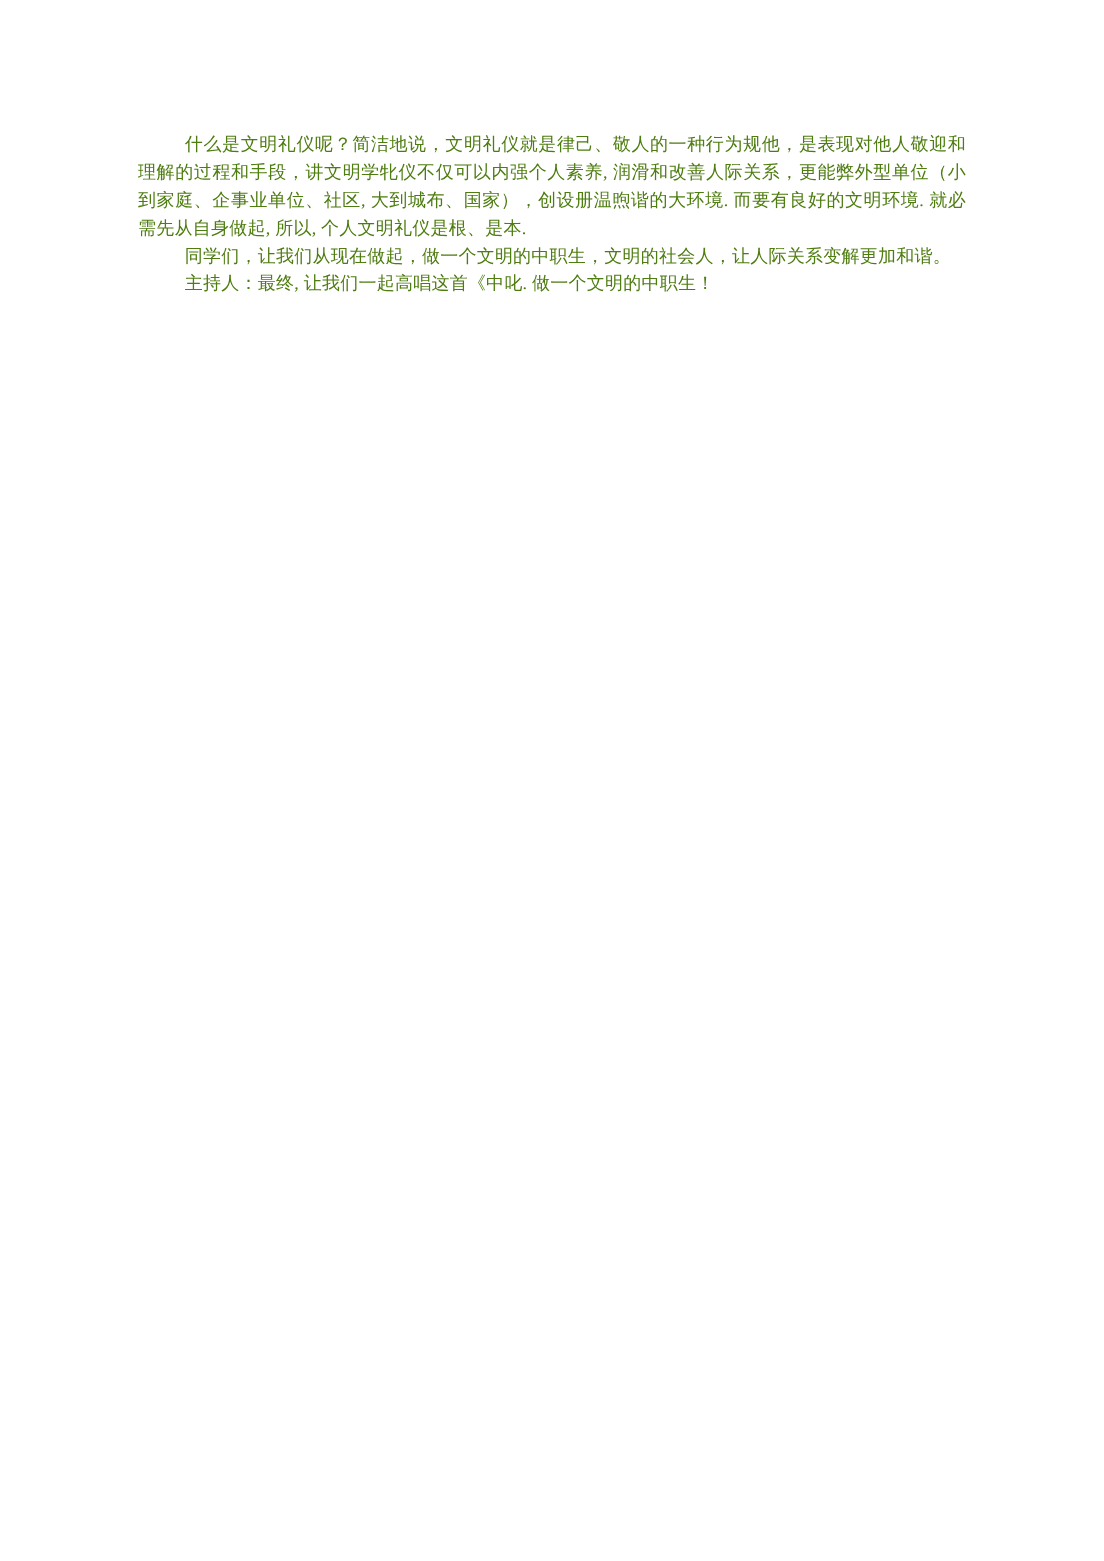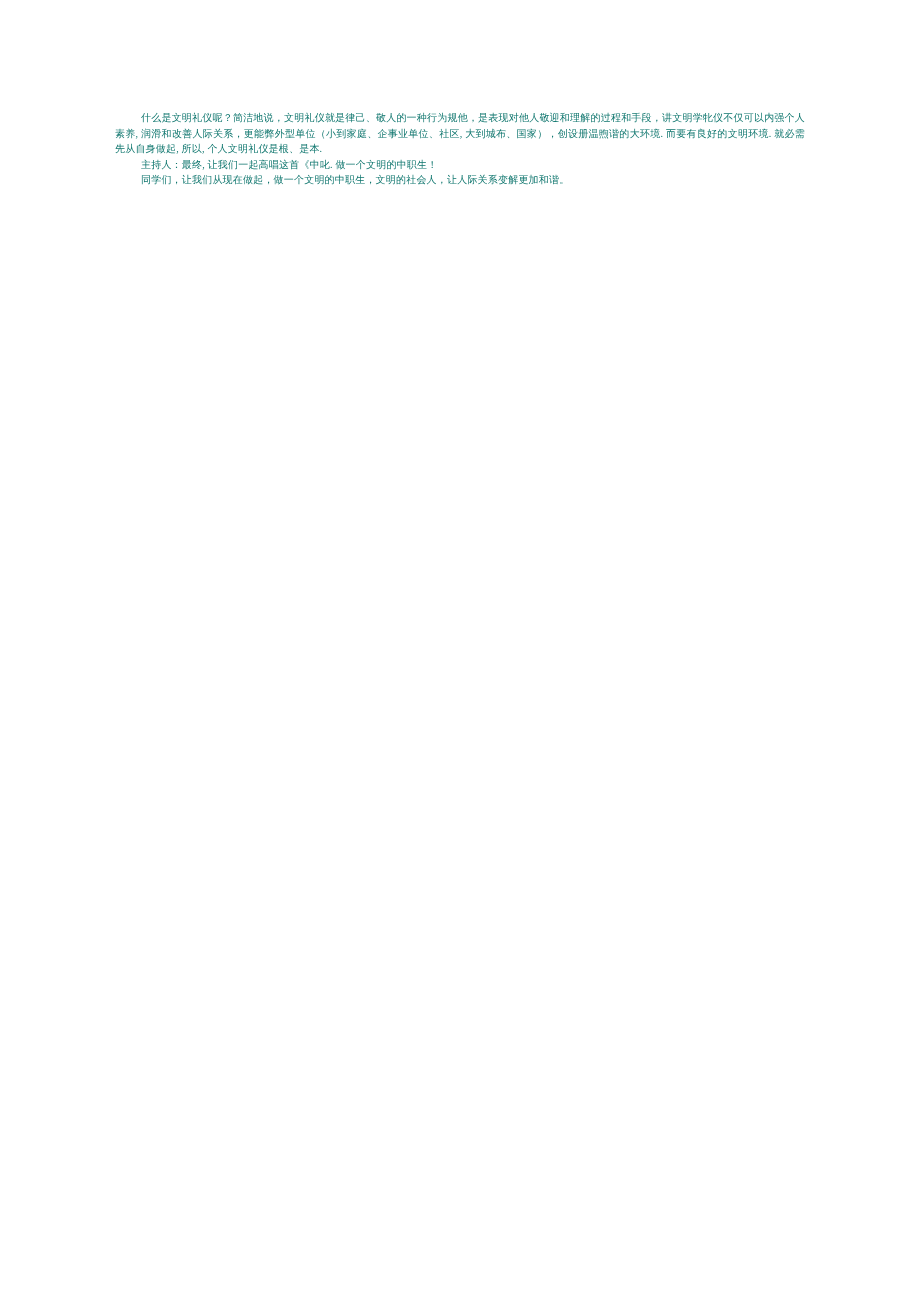--- a/index.html
+++ b/index.html
@@ -4,23 +4,23 @@
 <style>
   body {
     margin: 0;
     padding: 0;
     background: #ffffff;
     width: 920px;
     font-family: "SimSun", "宋体", serif;
   }
   .page {
     padding: 110px 115px 0 115px;
-    font-size: 10px;
+    font-size: 15px;
     line-height: 1.55;
-    color: #0f766e;
+    color: #4d7c0f;
     letter-spacing: 0.2px;
   }
   .para {
     text-align: justify;
     margin: 0;
   }
   .indent {
     text-indent: 2.6em;
   }
   .indent-small {
@@ -28,15 +28,15 @@
   }
   .no-indent {
     text-indent: 0;
   }
 </style>
 </head>
 <body>
 
 <div class="page">
   <p class="para indent">什么是文明礼仪呢？简洁地说，文明礼仪就是律己、敬人的一种行为规他，是表现对他人敬迎和理解的过程和手段，讲文明学牝仪不仅可以内强个人素养, 润滑和改善人际关系，更能弊外型单位（小到家庭、企事业单位、社区, 大到城布、国家），创设册温煦谐的大环境. 而要有良好的文明环境. 就必需先从自身做起, 所以, 个人文明礼仪是根、是本.</p>
+  <p class="para indent-small">同学们，让我们从现在做起，做一个文明的中职生，文明的社会人，让人际关系变解更加和谐。</p>
   <p class="para indent-small">主持人：最终, 让我们一起高唱这首《中叱. 做一个文明的中职生！</p>
-  <p class="para indent-small">同学们，让我们从现在做起，做一个文明的中职生，文明的社会人，让人际关系变解更加和谐。</p>
 </div>
 
 </body></html>

